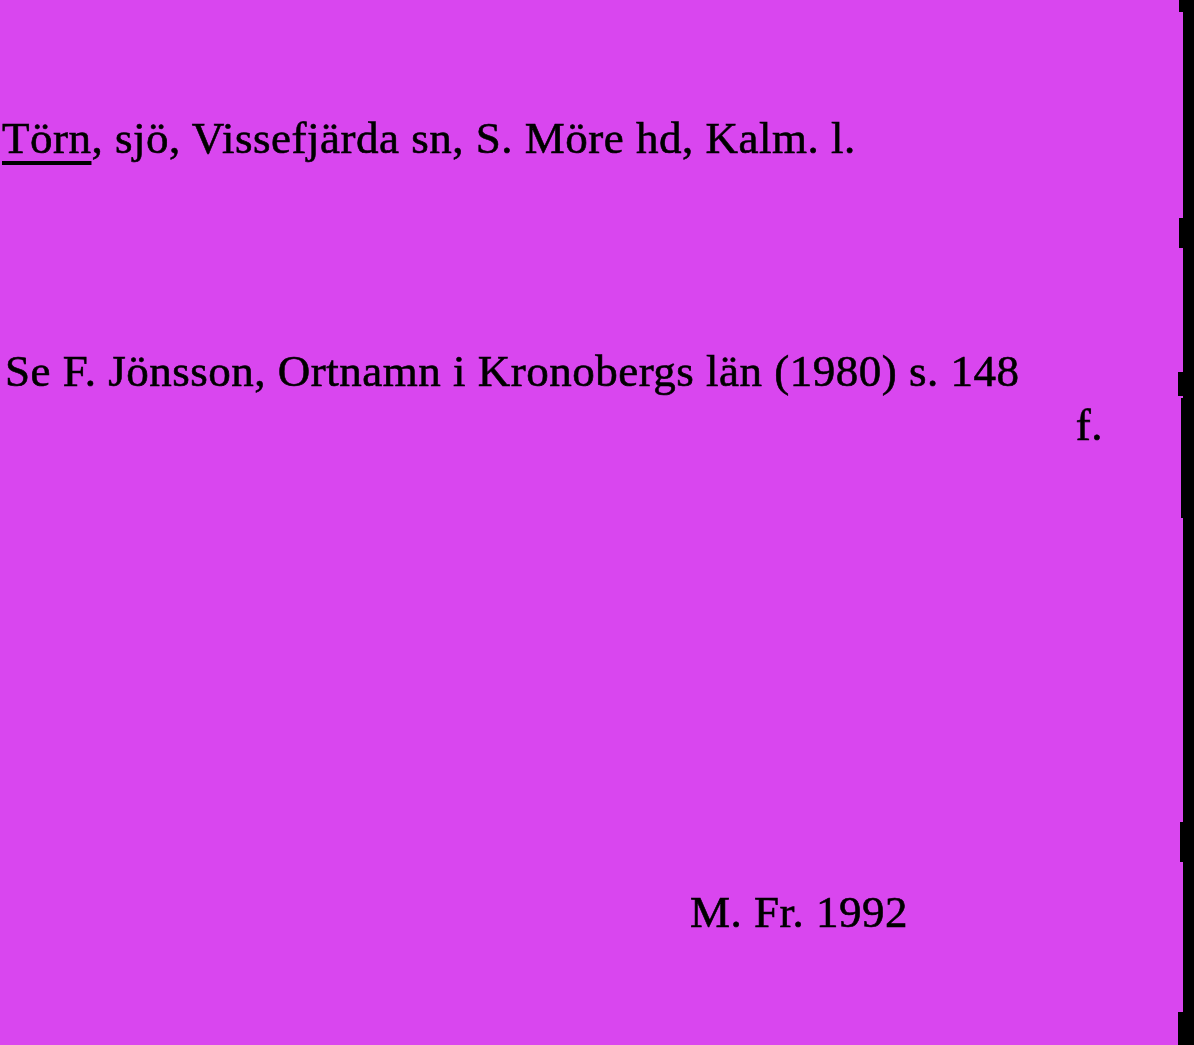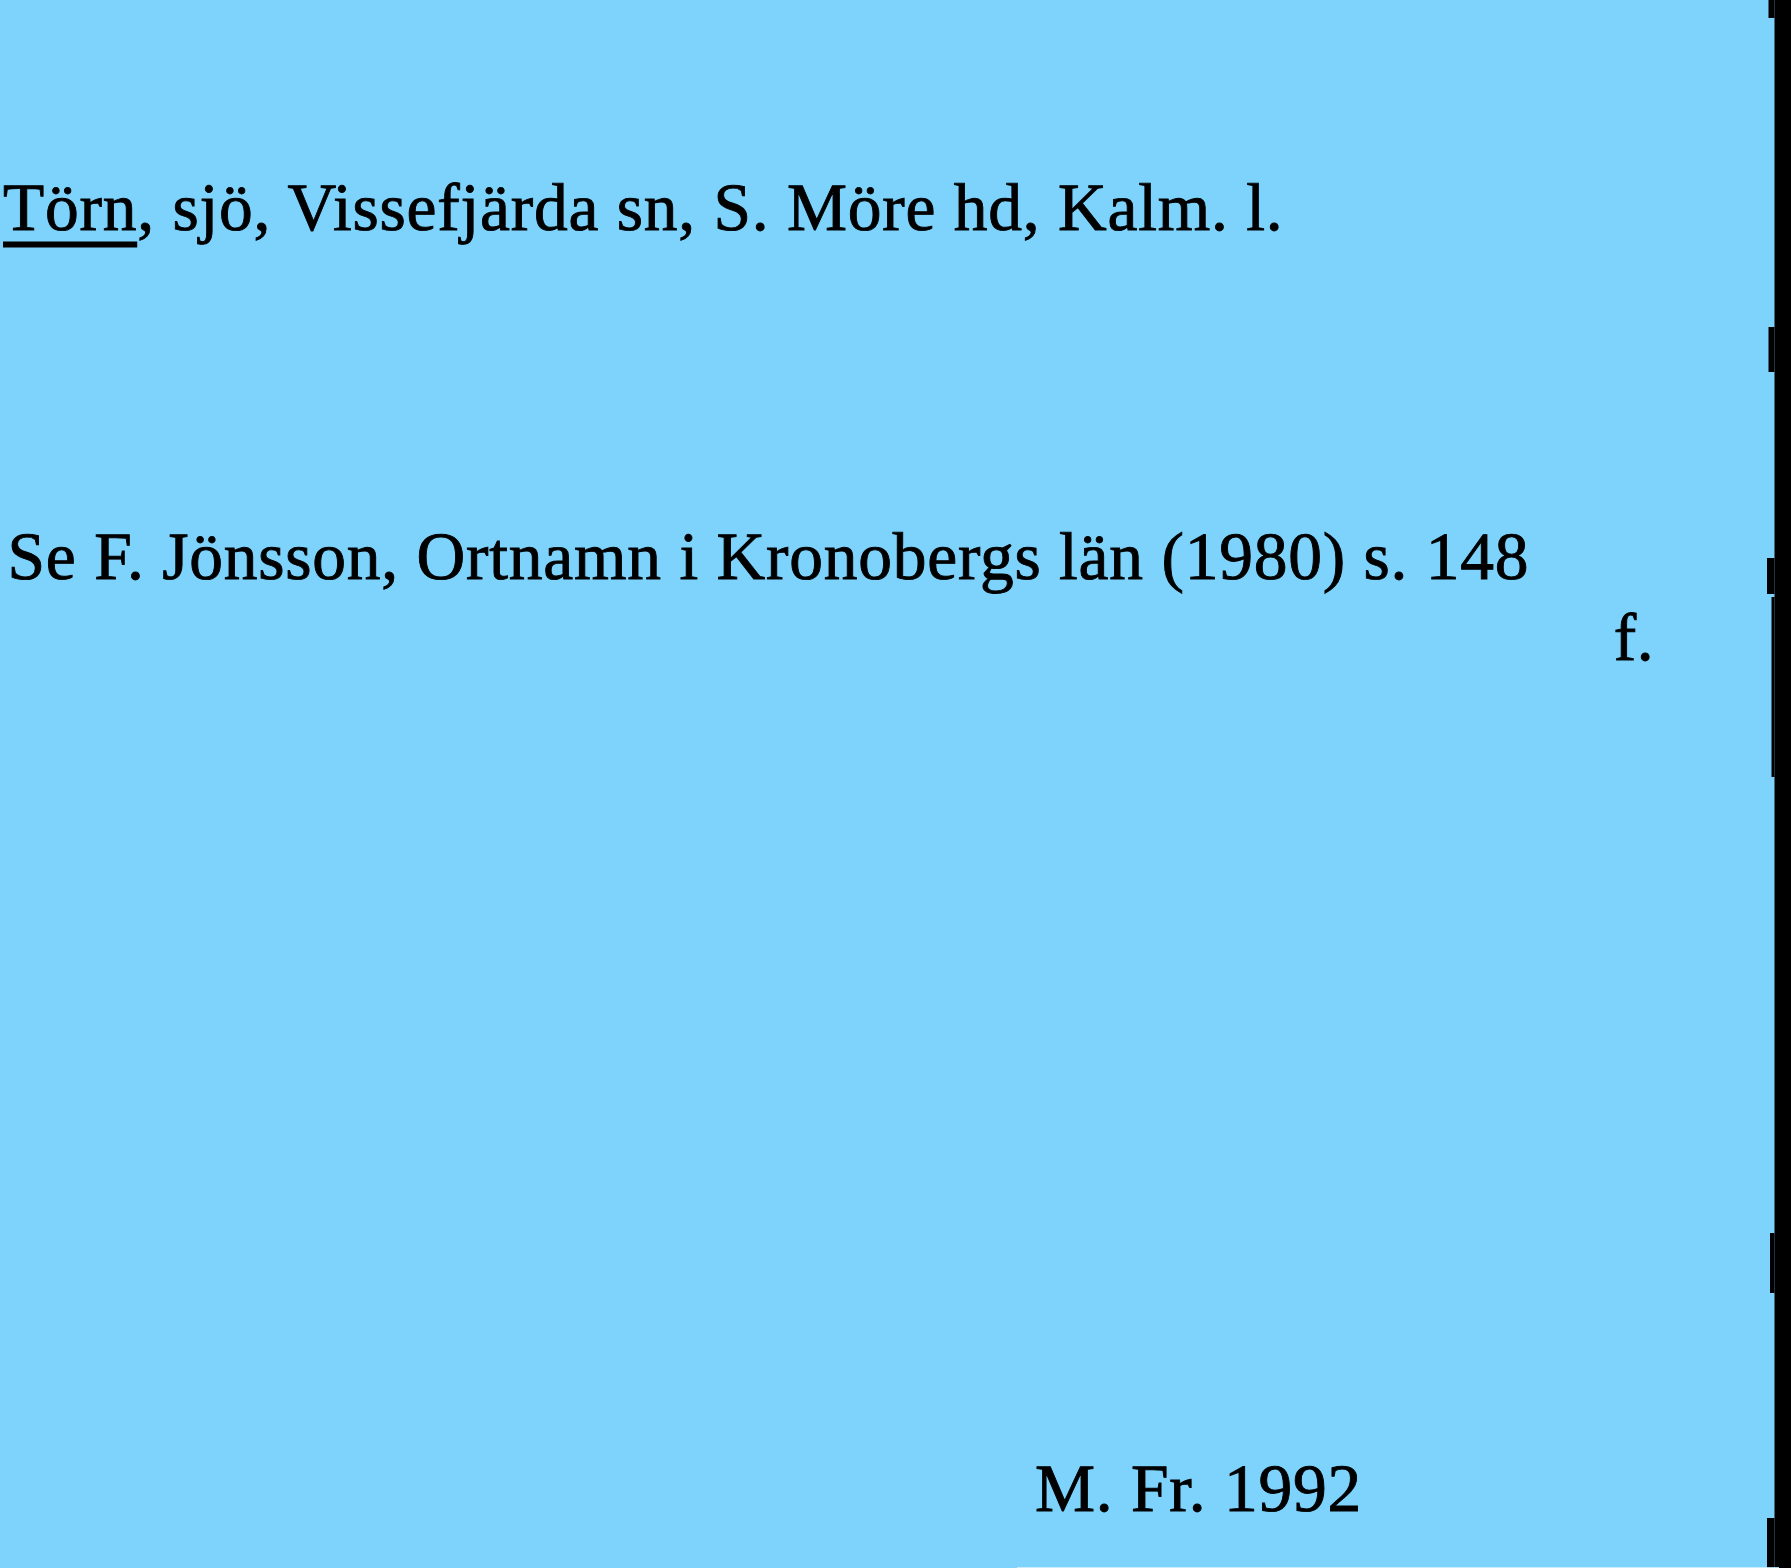--- a/index.html
+++ b/index.html
@@ -4,21 +4,21 @@
 <style>
   html, body {
     margin: 0;
     padding: 0;
     background: #ffffff;
   }
   .page {
     position: relative;
     width: 1194px;
     height: 1045px;
-    background: #7dd3fc;
+    background: #d946ef;
     overflow: hidden;
     font-family: "Liberation Serif", "DejaVu Serif", serif;
     color: #000000;
   }
   .scan-text {
     position: absolute;
     font-size: 45px;
     line-height: 1.18;
     color: #000000;
     -webkit-text-stroke: 0.6px #000000;
@@ -42,21 +42,21 @@
   }
   .reference-line1 {
     white-space: nowrap;
   }
   .reference-line2 {
     text-align: right;
     margin-top: 1px;
   }
   .signature {
     left: 690px;
-    top: 966px;
+    top: 886px;
   }
   
   .scan-edge {
     position: absolute;
     top: 0;
     right: 0;
     width: 11px;
     height: 1045px;
     background: #000000;
   }

